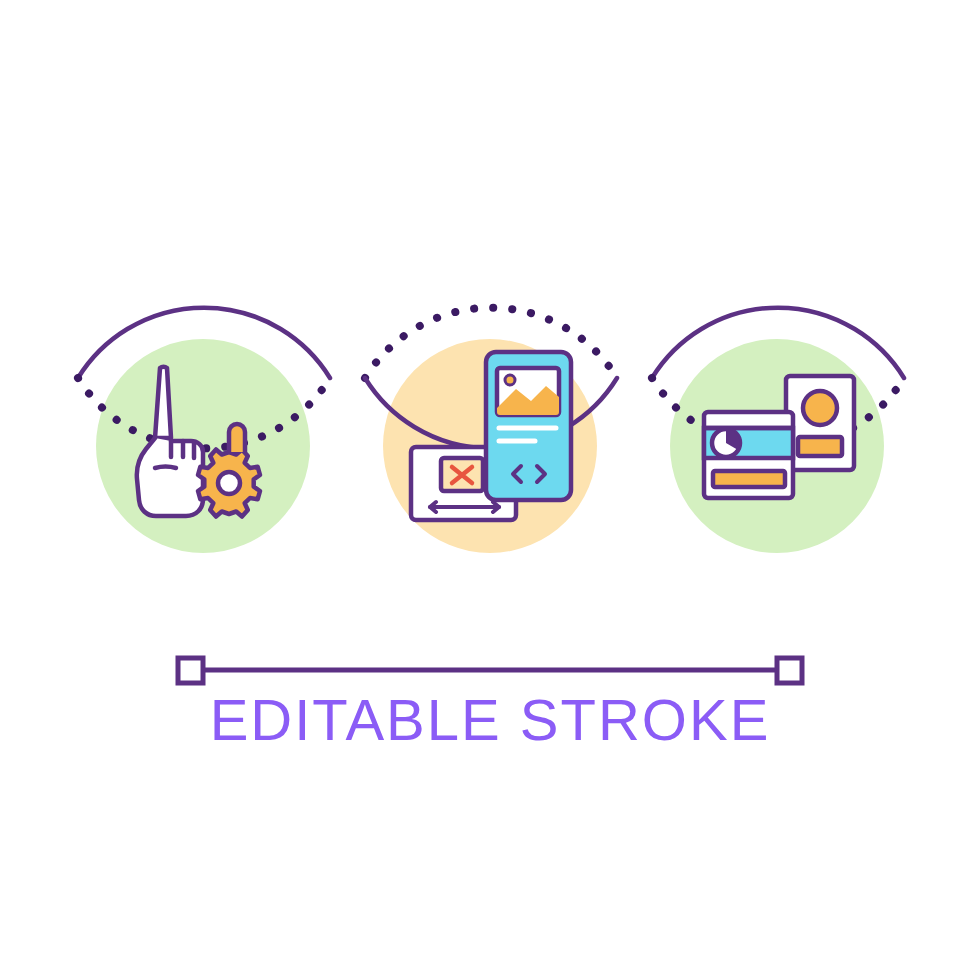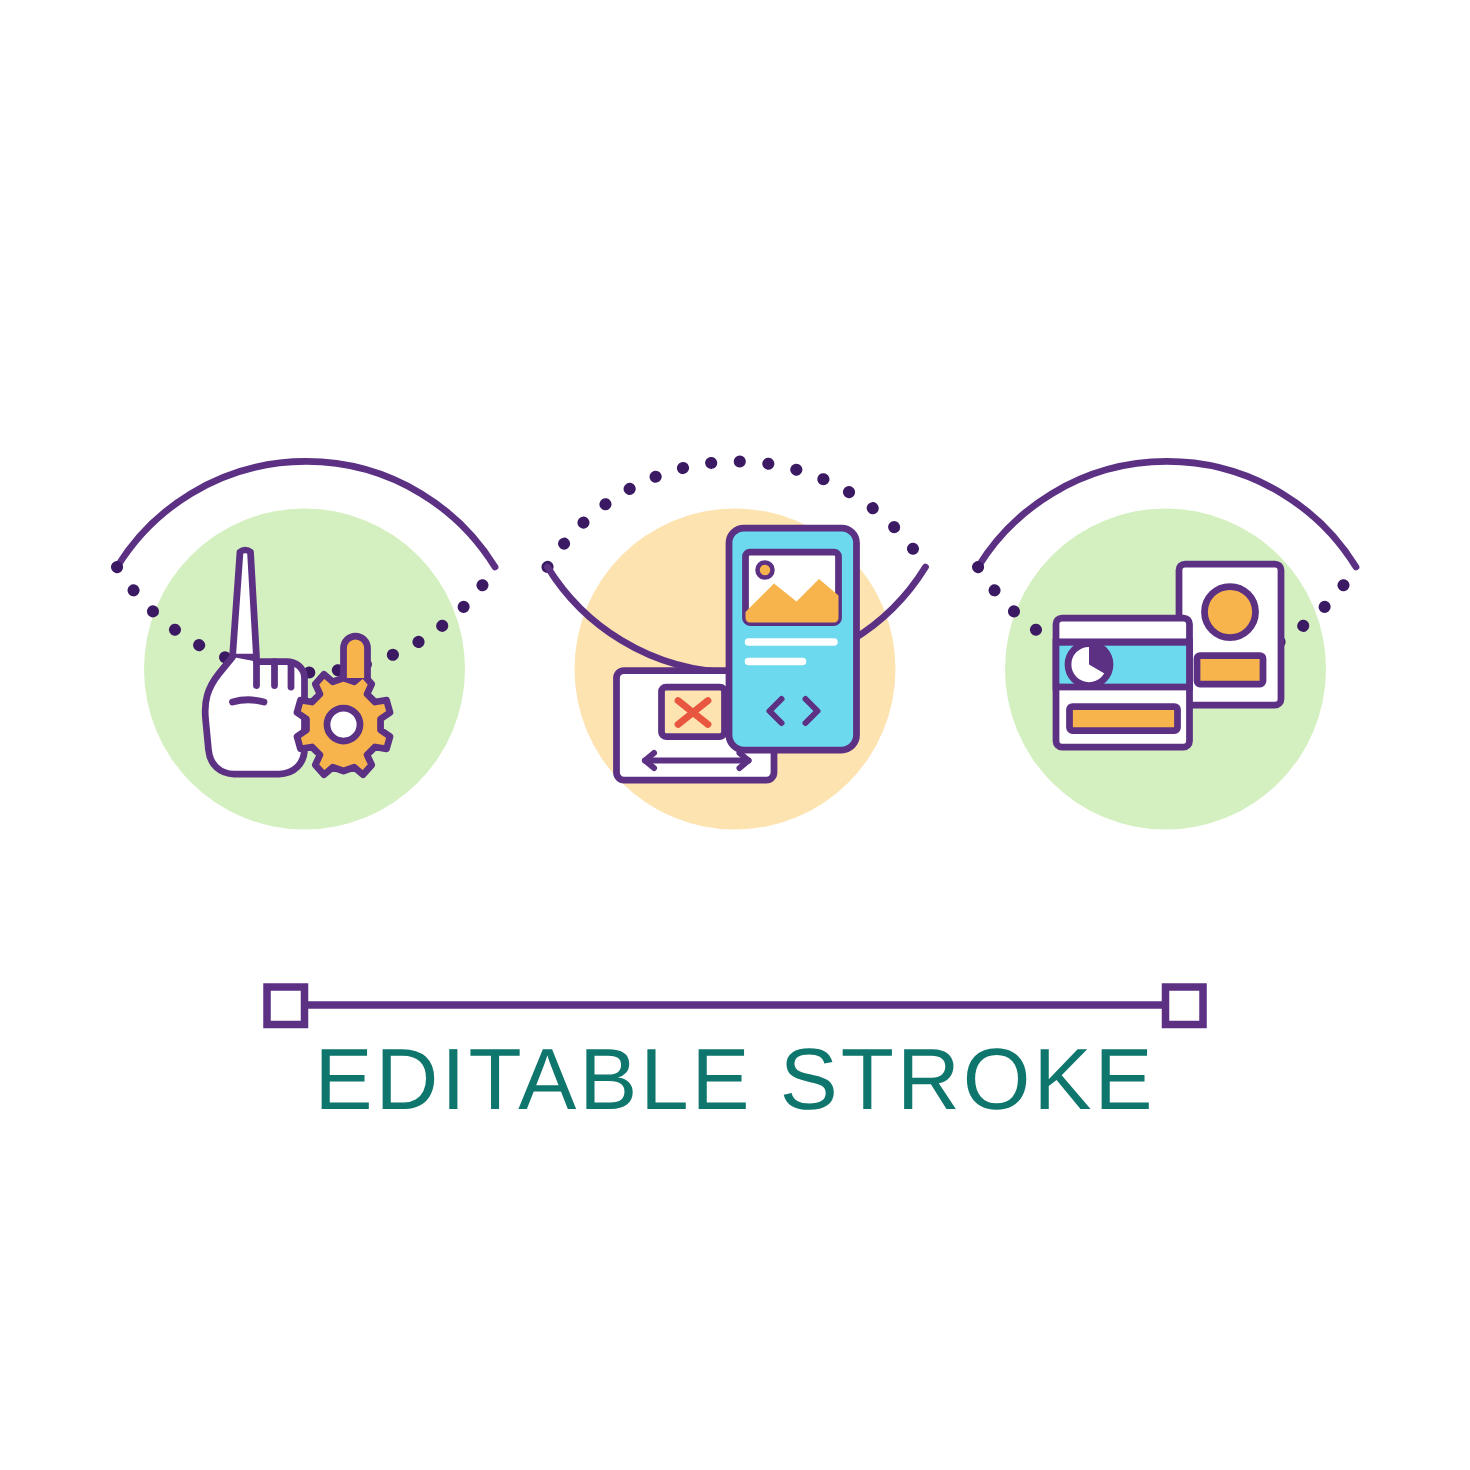--- a/index.html
+++ b/index.html
@@ -29,21 +29,21 @@
   }
   .caption-text {
     position: absolute;
     left: 0;
     top: 686px;
     width: 980px;
     text-align: center;
     font-family: "Liberation Sans", sans-serif;
     font-size: 58px;
     letter-spacing: 2px;
-    color: #0f766e;
+    color: #8b5cf6;
     font-weight: 400;
   }
 </style>
 </head>
 <body>
 
 <div id="stage">
 
   <svg id="icon-svg" viewBox="0 0 980 980">
 

